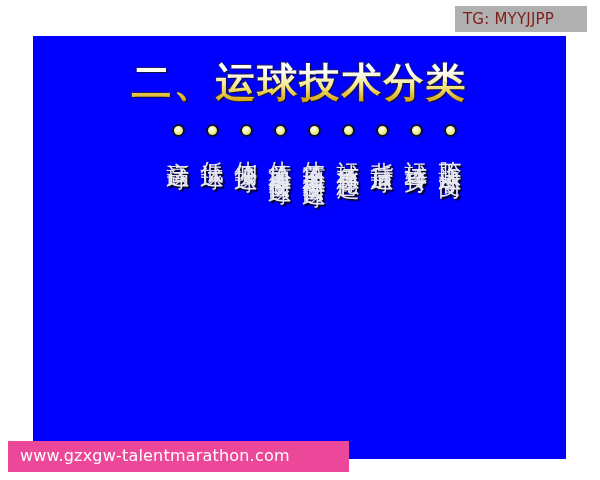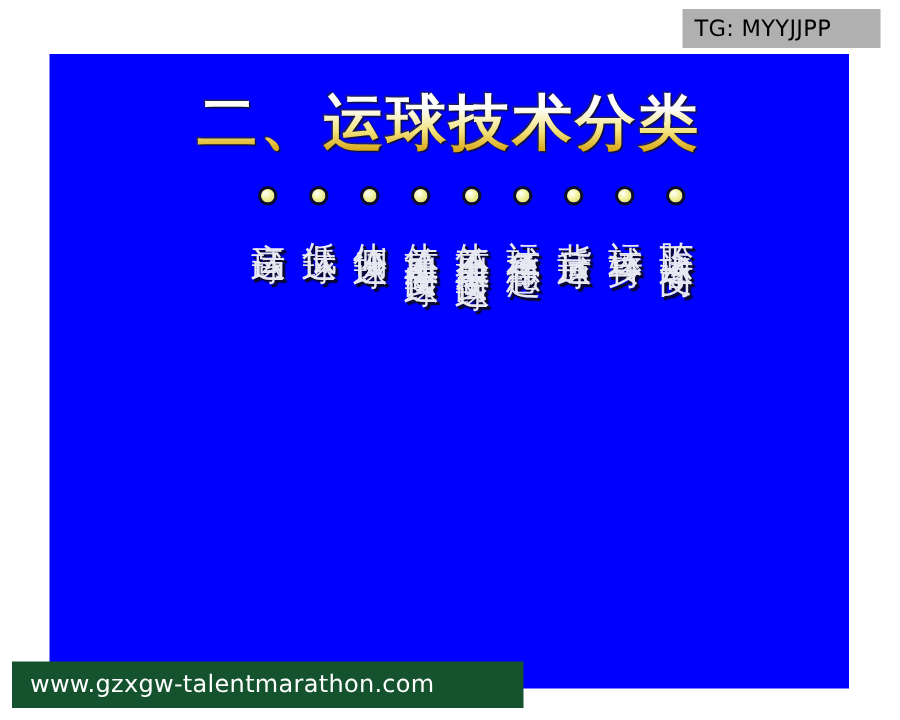--- a/index.html
+++ b/index.html
@@ -16,21 +16,21 @@
   }
 
   
   #tg-badge {
     position: absolute;
     left: 455px;
     top: 6px;
     width: 132px;
     height: 26px;
     background: #b0b0b0;
-    color: #000000;
+    color: #7f1d1d;
     font-size: 15px;
     line-height: 26px;
     text-align: left;
     padding-left: 8px;
     box-sizing: border-box;
     letter-spacing: 0.2px;
     white-space: nowrap;
   }
 
   
@@ -107,21 +107,21 @@
     white-space: nowrap;
   }
 
   
   #footer-band {
     position: absolute;
     left: 8px;
     top: 441px;
     width: 341px;
     height: 31px;
-    background: #14532d;
+    background: #ec4899;
   }
   #footer-url {
     position: absolute;
     left: 12px;
     top: 0;
     height: 29px;
     line-height: 29px;
     color: #ffffff;
     font-size: 16px;
     white-space: nowrap;

